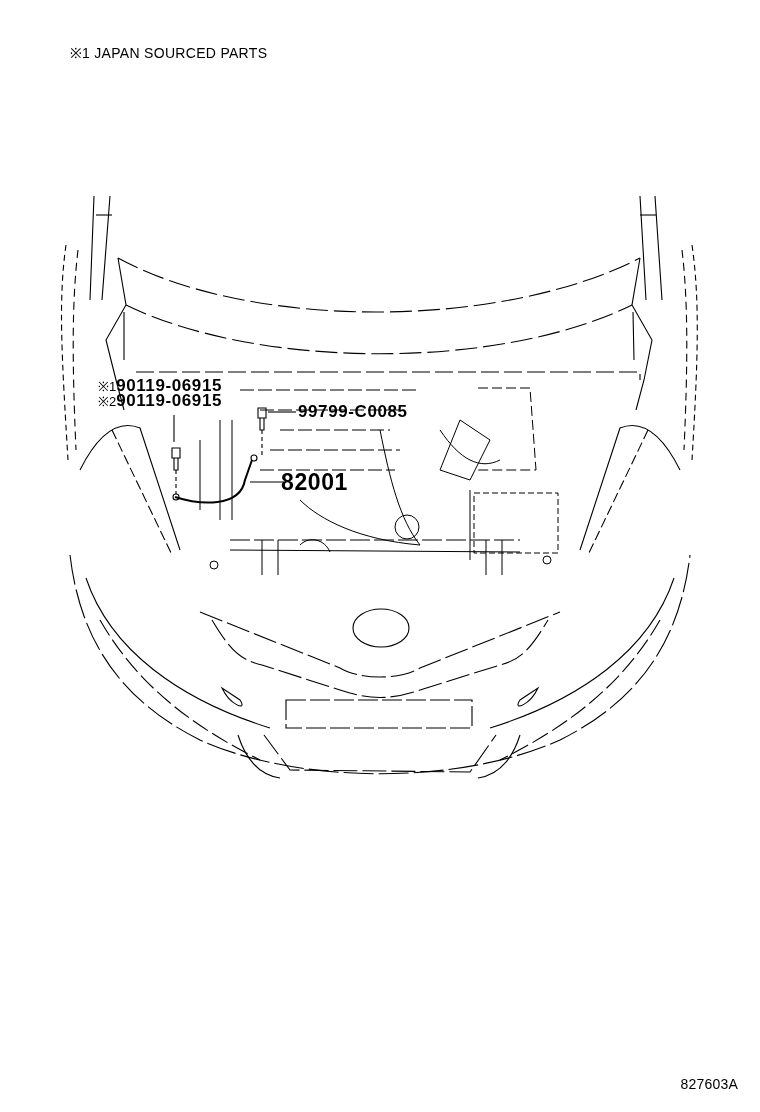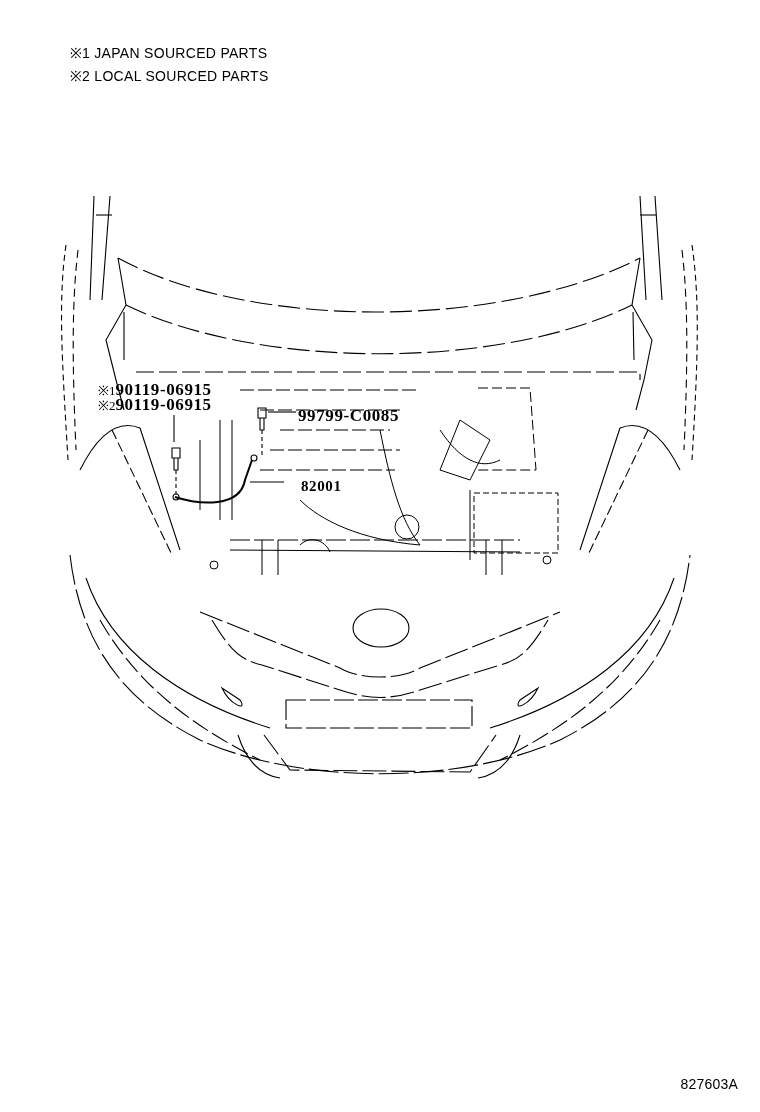--- a/index.html
+++ b/index.html
@@ -1,35 +1,31 @@
 <!DOCTYPE html>
 <html><head>
 <meta charset="utf-8">
 <style>
   html, body { margin:0; padding:0; background:#ffffff; }
   body { width:760px; height:1112px; position:relative; overflow:hidden;
          font-family:"Liberation Sans", sans-serif; color:#000; }
   .notes { position:absolute; left:42px; top:42px; font-size:14px; line-height:23px; letter-spacing:0.3px; }
   .note-row { white-space:nowrap;margin-left:28px; }
   .drawing { position:absolute; left:0; top:0; width:760px; height:1112px; }
-  .callout { position:absolute; font-family:Liberation Serif, serif; font-weight:bold; font-size:17px; letter-spacing:0.6px; white-space:nowrap; line-height:28px; }
+  .callout { position:absolute; font-family:Liberation Sans, sans-serif; font-weight:bold; font-size:17px; letter-spacing:0.6px; white-space:nowrap; line-height:20px; }
   .callout .mark { font-weight:normal; font-size:13px; letter-spacing:0; }
   .figure-id { position:absolute; right:22px; bottom:20px; font-size:14px; letter-spacing:0.2px;margin-top:8px; }
 </style>
 </head>
 <body>
 
 <div class="notes">
   <div class="note-row">
     <span>※1</span>
     <span>JAPAN SOURCED PARTS</span>
-  </div>
-  <div class="note-row">
-    <span>※2</span>
-    <span>LOCAL SOURCED PARTS</span>
   </div>
 </div>
 
 <svg class="drawing" viewBox="0 0 760 1112" fill="none" stroke="#000" stroke-width="1.1">
 
   <g>
     <path d="M94 196 L90 300 M110 196 L102 300"></path>
     <path d="M96 215 L112 215"></path>
     <path d="M66 245 C58 300 62 360 68 460" stroke-dasharray="6 4"></path>
     <path d="M78 250 C72 300 72 360 76 450" stroke-dasharray="8 5"></path>
@@ -119,17 +115,17 @@
 
 <div class="callout" style="left:98px; top:376px;">
   <span class="mark">※1</span><span>90119-06915</span>
 </div>
 <div class="callout" style="left:98px; top:391px;">
   <span class="mark">※2</span><span>90119-06915</span>
 </div>
 <div class="callout" style="left:298px; top:402px;">
   <span>99799-C0085</span>
 </div>
-<div class="callout" style="left:301px; top:472px; font-size:15px;">
+<div class="callout" style="left:281px; top:472px; font-size:23px;">
   <span>82001</span>
 </div>
 
 <div class="figure-id">827603A</div>
 
 </body></html>

